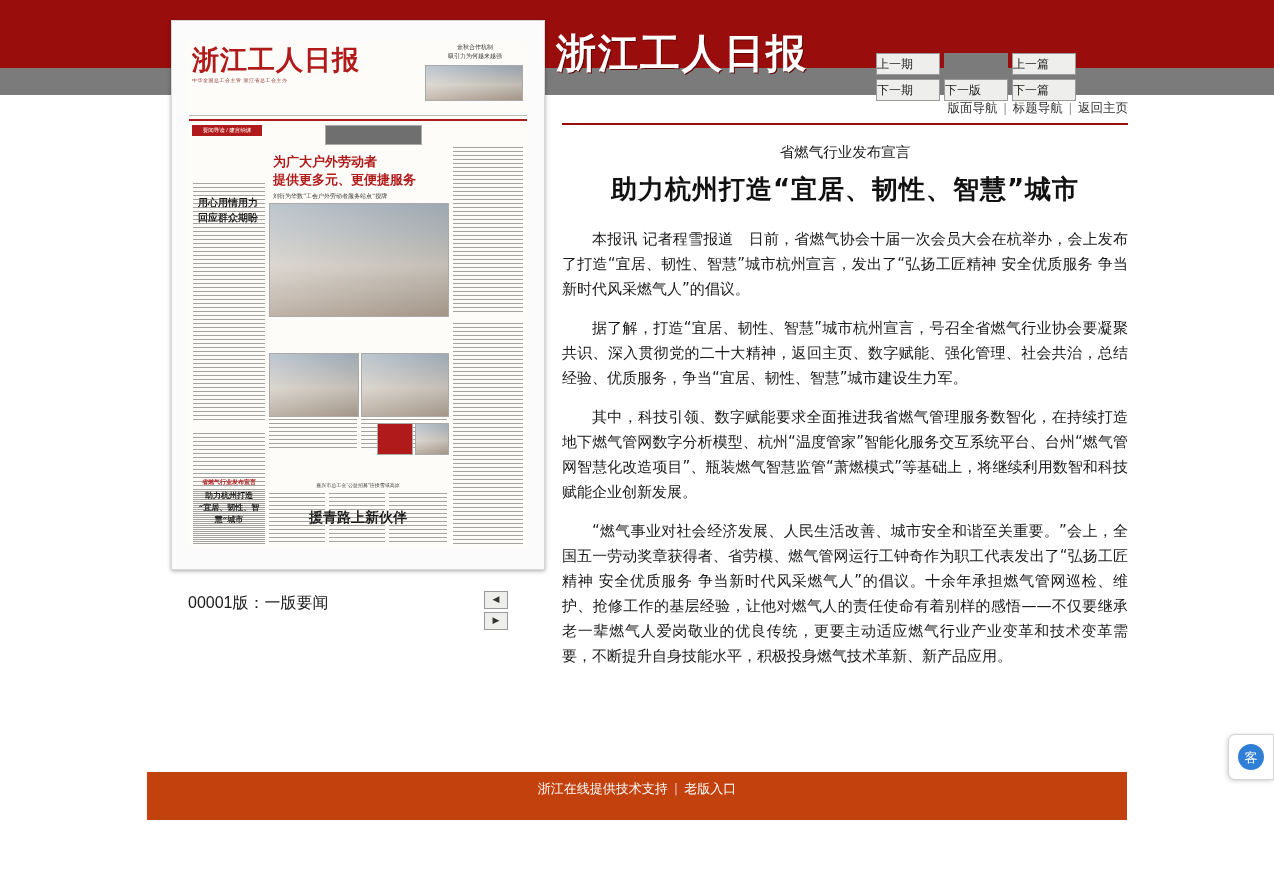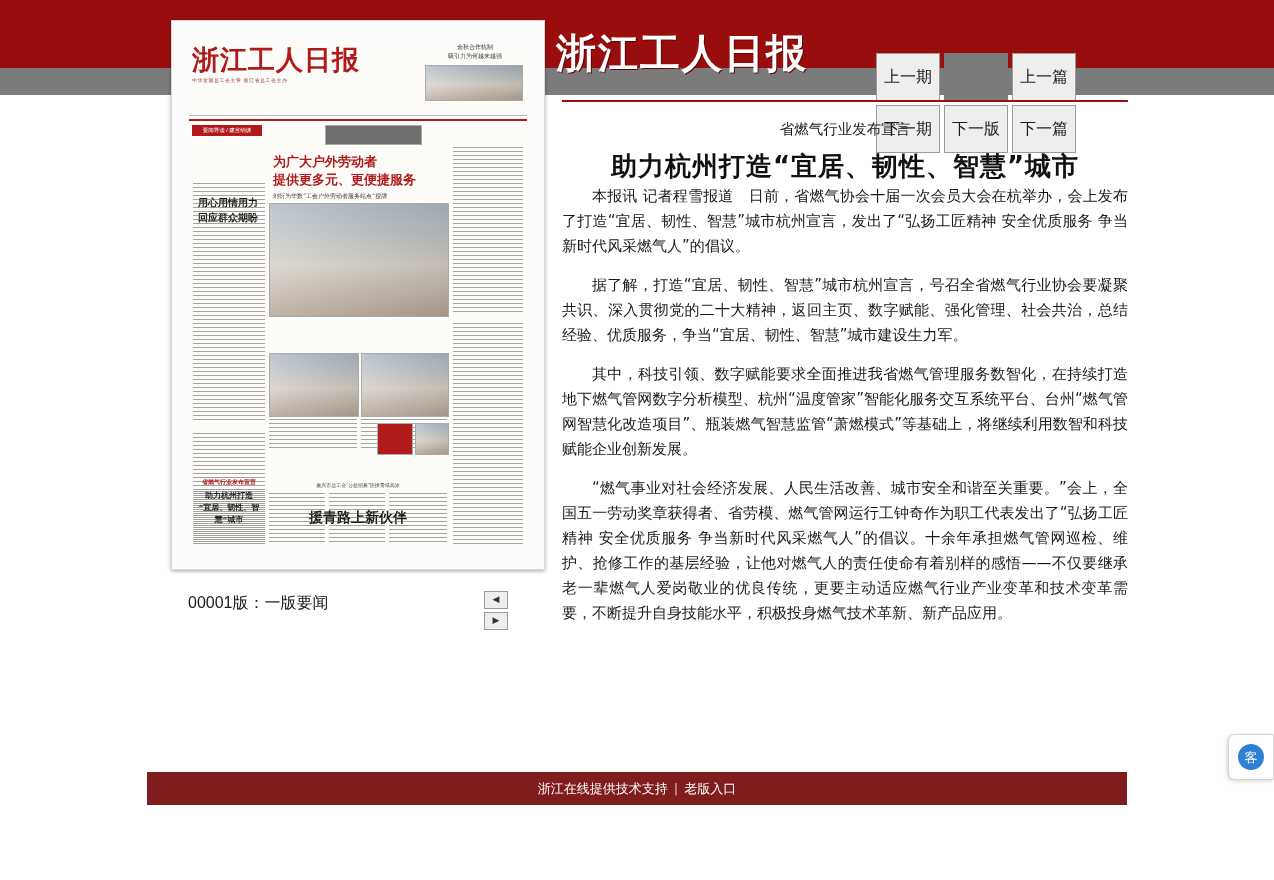--- a/index.html
+++ b/index.html
@@ -67,27 +67,27 @@
   }
   .navbtns table {
     border-collapse: separate;
     border-spacing: 2px;
   }
   .navbtn {
     width: 62px;
     height: 16px;
     background: #eeeeec;
     border: 1px solid #9a9a9a;
-    font-size: 16px;
+    font-size: 12px;
     color: #1a1a1a;
-    text-align: center;
+    text-align: left;
     line-height: 16px;
     cursor: pointer;
     font-family: "Liberation Sans", sans-serif;
-    padding: 15px 0;
+    padding: 2px 0;
   }
   .navbtn.disabled {
     background: #7b7b7b;
     border: 1px solid #7b7b7b;
     color: #7b7b7b;
   }
   
   .paper-wrap {
     position: absolute;
     left: 171px;
@@ -260,38 +260,39 @@
     font-family: "DejaVu Sans", sans-serif;
     margin-bottom: 10px;
   }
   .headline {
     text-align: center;
     font-size: 26px;
     font-weight: bold;
     color: #111;
     font-family: "DejaVu Sans", sans-serif;
     letter-spacing: 1px;
+    margin-bottom: 20px;
   }
   .body p {
     font-size: 15px;
     line-height: 25px;
     color: #1a1a1a;
     margin: 0 0 14px 0;
     text-indent: 2em;
     text-align: justify;
     font-family: "DejaVu Sans", sans-serif;
   }
   
   .footer {
     position: absolute;
     left: 147px;
     top: 772px;
     width: 980px;
-    height: 33px;
-    background: #7f1d1d;
+    height: 48px;
+    background: #c2410c;
     color: #ffffff;
     font-size: 13px;
     text-align: center;
     line-height: 33px;
     font-family: "DejaVu Sans", sans-serif;
   }
   .footer a { color: #fff; text-decoration: none; cursor: pointer; }
   .footer .bar { padding: 0 6px; color: #e7bcbc; }
   
   .floater {
@@ -457,20 +458,23 @@
     </div>
   </div>
 
   <div class="page-label">00001版：一版要闻</div>
   <div class="arrows">
     <span class="arrow-btn">◀</span>
     <span class="arrow-btn">▶</span>
   </div>
 
   <div class="article">
+    <div class="toolbar">
+      <a>版面导航</a><span class="sep">|</span><a>标题导航</a><span class="sep">|</span><a>返回主页</a>
+    </div>
     <div class="hr-red"></div>
     <div class="kicker">省燃气行业发布宣言</div>
     <div class="headline">助力杭州打造“宜居、韧性、智慧”城市</div>
     <div class="body">
       <p>本报讯 记者程雪报道　日前，省燃气协会十届一次会员大会在杭举办，会上发布了打造“宜居、韧性、智慧”城市杭州宣言，发出了“弘扬工匠精神 安全优质服务 争当新时代风采燃气人”的倡议。</p>
       <p>据了解，打造“宜居、韧性、智慧”城市杭州宣言，号召全省燃气行业协会要凝聚共识、深入贯彻党的二十大精神，返回主页、数字赋能、强化管理、社会共治，总结经验、优质服务，争当“宜居、韧性、智慧”城市建设生力军。</p>
       <p>其中，科技引领、数字赋能要求全面推进我省燃气管理服务数智化，在持续打造地下燃气管网数字分析模型、杭州“温度管家”智能化服务交互系统平台、台州“燃气管网智慧化改造项目”、瓶装燃气智慧监管“萧燃模式”等基础上，将继续利用数智和科技赋能企业创新发展。</p>
       <p>“燃气事业对社会经济发展、人民生活改善、城市安全和谐至关重要。”会上，全国五一劳动奖章获得者、省劳模、燃气管网运行工钟奇作为职工代表发出了“弘扬工匠精神 安全优质服务 争当新时代风采燃气人”的倡议。十余年承担燃气管网巡检、维护、抢修工作的基层经验，让他对燃气人的责任使命有着别样的感悟——不仅要继承老一辈燃气人爱岗敬业的优良传统，更要主动适应燃气行业产业变革和技术变革需要，不断提升自身技能水平，积极投身燃气技术革新、新产品应用。</p>
     </div>
   </div>

